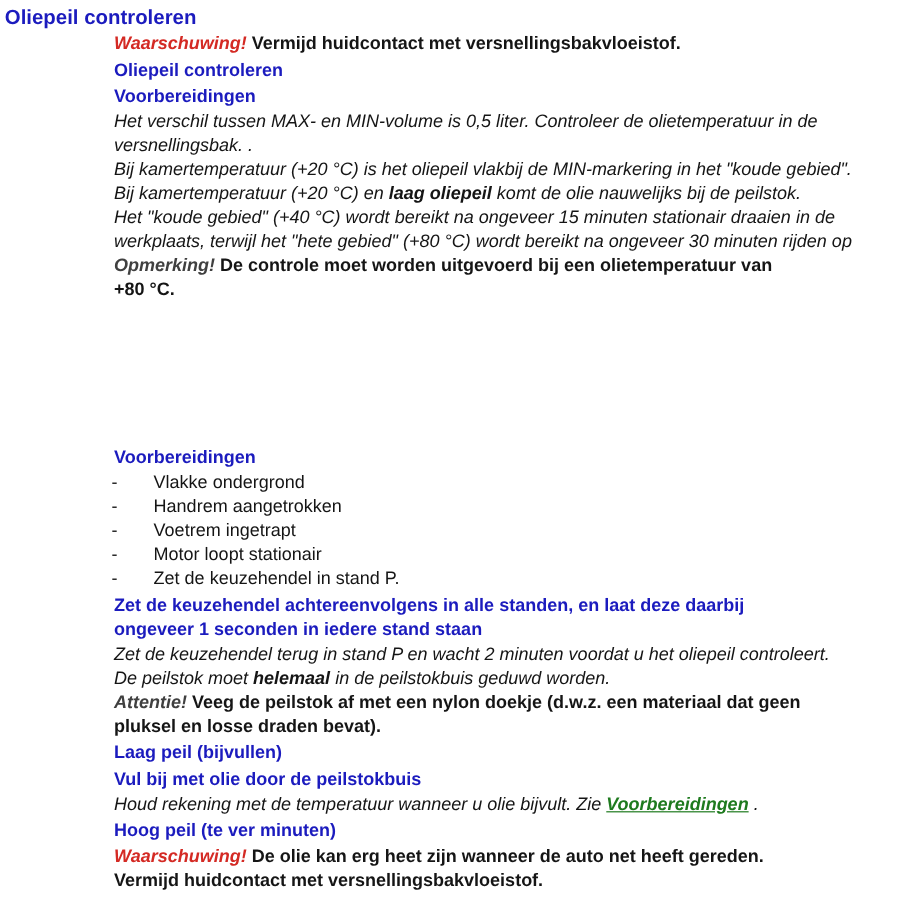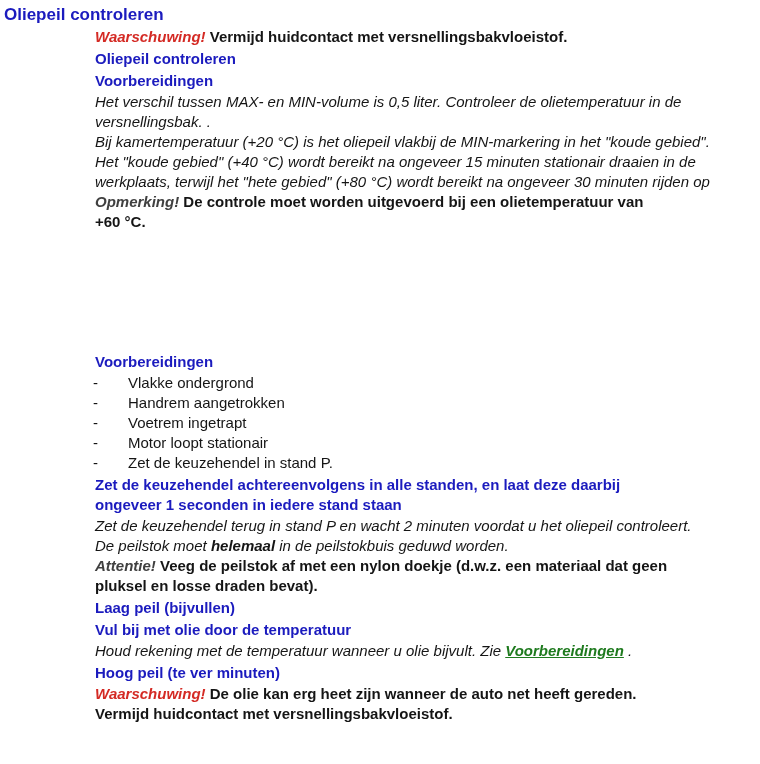--- a/index.html
+++ b/index.html
@@ -71,27 +71,28 @@
 
     <p class="heading">Voorbereidingen</p>
 
     <p class="para">
         <span class="block-line">Het verschil tussen MAX- en MIN-volume is 0,5 liter. Controleer de olietemperatuur in de</span>
         <span class="block-line">versnellingsbak. .</span>
       </p>
 
     <p class="para">Bij kamertemperatuur (+20 °C) is het oliepeil vlakbij de MIN-markering in het "koude gebied".</p>
 
+    <p class="para"><span>Bij kamertemperatuur (+20 °C) en </span><span class="bold">laag oliepeil</span><span> komt de olie nauwelijks bij de peilstok.</span></p>
 
     <p class="para">
         <span class="block-line">Het "koude gebied" (+40 °C) wordt bereikt na ongeveer 15 minuten stationair draaien in de</span>
         <span class="block-line">werkplaats, terwijl het "hete gebied" (+80 °C) wordt bereikt na ongeveer 30 minuten rijden op</span>
       </p>
 
-    <p class="bold-para"><span class="label label-note">Opmerking!</span> <span>De controle moet worden uitgevoerd bij een olietemperatuur van</span><span class="block-line">+60 °C.</span></p>
+    <p class="bold-para"><span class="label label-note">Opmerking!</span> <span>De controle moet worden uitgevoerd bij een olietemperatuur van</span><span class="block-line">+80 °C.</span></p>
 
     <div class="spacer"></div>
 
     <p class="heading">Voorbereidingen</p>
 
     <div>
       <div class="check-row">
           <span class="check-bullet">-</span>
           <span>Vlakke ondergrond</span>
         </div>
@@ -119,21 +120,21 @@
       </p>
 
     <p class="para">Zet de keuzehendel terug in stand P en wacht 2 minuten voordat u het oliepeil controleert.</p>
 
     <p class="para"><span>De peilstok moet </span><span class="bold">helemaal</span><span> in de peilstokbuis geduwd worden.</span></p>
 
     <p class="bold-para"><span class="label label-note">Attentie!</span> <span>Veeg de peilstok af met een nylon doekje (d.w.z. een materiaal dat geen</span><span class="block-line">pluksel en losse draden bevat).</span></p>
 
     <p class="heading">Laag peil (bijvullen)</p>
 
-    <p class="heading">Vul bij met olie door de temperatuur</p>
+    <p class="heading">Vul bij met olie door de peilstokbuis</p>
 
     <p class="para"><span>Houd rekening met de temperatuur wanneer u olie bijvult. Zie </span><a class="doc-link">Voorbereidingen</a><span> .</span></p>
 
     <p class="heading">Hoog peil (te ver minuten)</p>
 
     <p class="bold-para"><span class="label label-warning">Waarschuwing!</span> <span>De olie kan erg heet zijn wanneer de auto net heeft gereden.</span><span class="block-line">Vermijd huidcontact met versnellingsbakvloeistof.</span></p>
 
   </div>
 </div>
 

